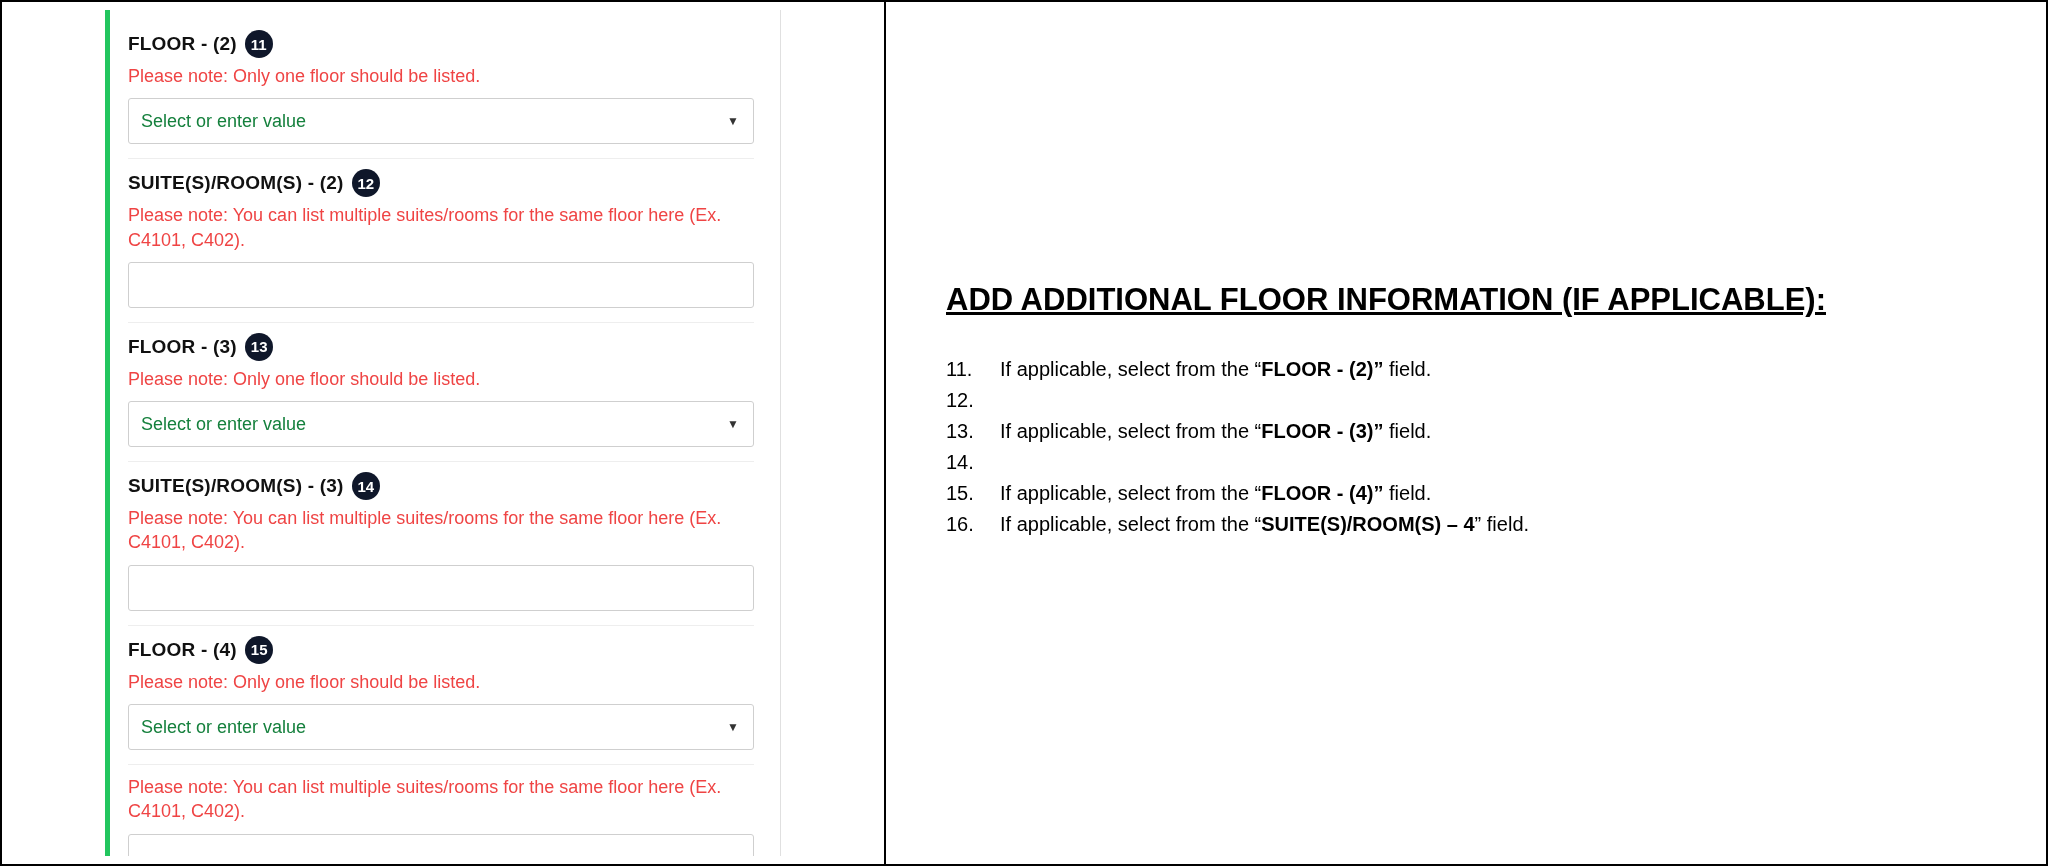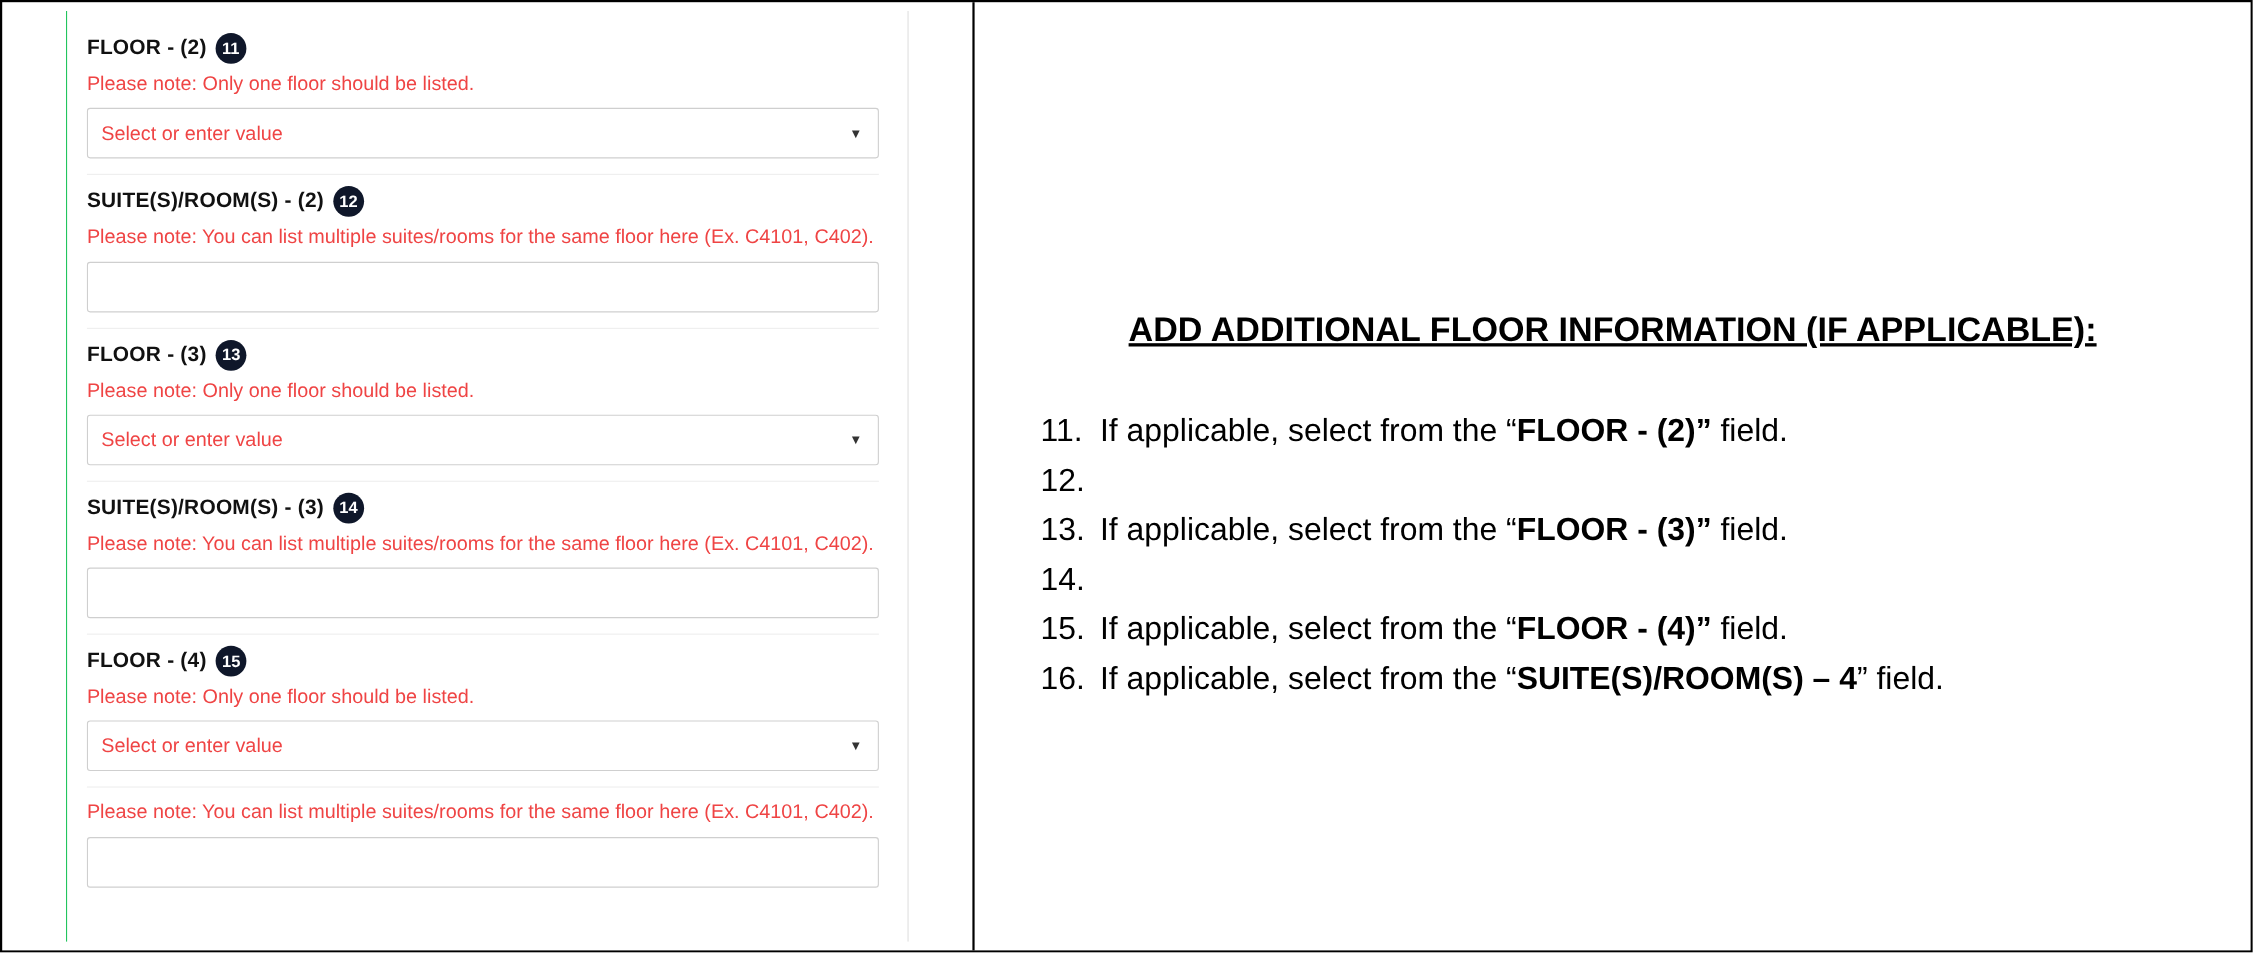--- a/index.html
+++ b/index.html
@@ -16,23 +16,23 @@
     display: flex;
   }
   .left-cell {
     width: 884px;
     border-right: 2px solid #000;
     display: flex;
     justify-content: center;
     padding: 8px 0 8px 0;
   }
   .form-panel {
-    width: 766px;
-    background: #fff;
-    border-left: 1px solid #22c55e;
+    width: 676px;
+    background: #fff;
+    border-left: 5px solid #22c55e;
     border-right: 1px solid #e0e0e0;
     padding: 10px 26px 10px 18px;
     overflow: hidden;
   }
   .form-group {
     padding: 10px 0 14px 0;
     border-bottom: 1px solid #eee;
   }
   .label-row {
     display: flex;
@@ -71,21 +71,21 @@
     height: 46px;
     border: 1px solid #cfcfcf;
     border-radius: 3px;
     background: #fff;
     display: flex;
     align-items: center;
     padding: 0 40px 0 12px;
     cursor: pointer;
   }
   .select-placeholder {
-    color: #ef4444;
+    color: #15803d;
     font-size: 18px;
   }
   .caret {
     position: absolute;
     right: 14px;
     top: 50%;
     transform: translateY(-50%);
     color: #333;
     font-size: 12px;
   }
@@ -100,25 +100,24 @@
   }
 
   .right-cell {
     flex: 1;
     padding: 280px 60px 0 60px;
   }
   .instr-heading {
     font-size: 31px;
     font-weight: 700;
     text-decoration: underline;
-    margin-bottom: 52px;
-    text-align: center;
+    margin-bottom: 36px;
   }
   .instr-list {
-    font-size: 29px;
+    font-size: 20px;
     line-height: 1.55;
   }
   .instr-line {
     display: flex;
   }
   .instr-num {
     min-width: 54px;
   }
   .instr-text { }
   .bold { font-weight: 700; }

